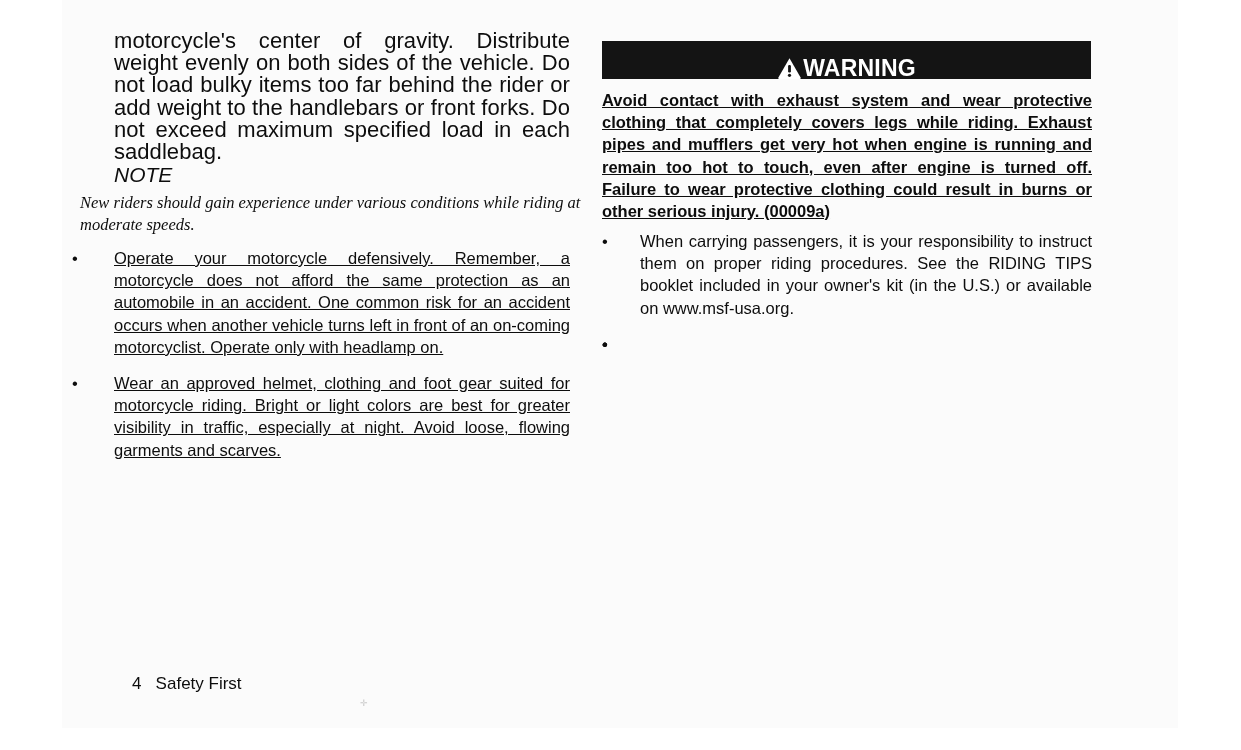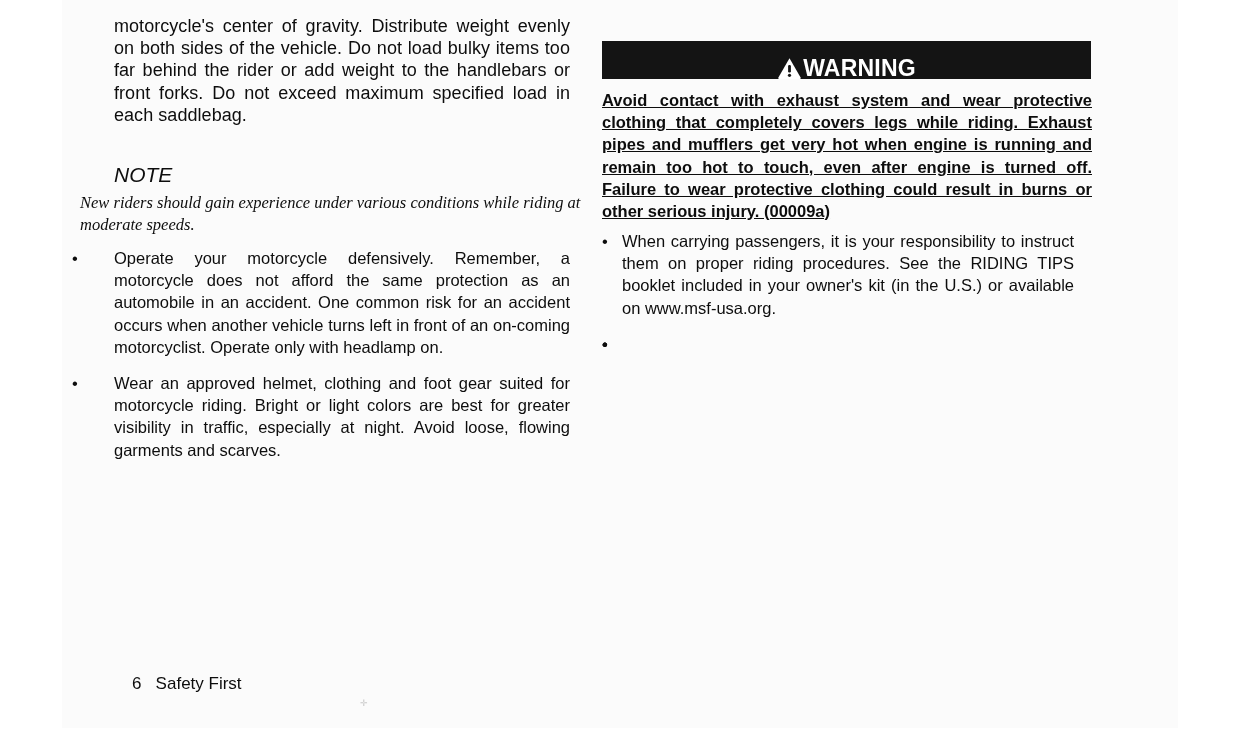--- a/index.html
+++ b/index.html
@@ -44,23 +44,23 @@
     position: absolute;
     top: 0;
   }
   #left-column  { left: 62px;  width: 520px; }
   #right-column { left: 595px; width: 520px; }
 
   
   .body-para {
     position: absolute;
     left: 52px;
-    top: 15px;
+    top: 30px;
     width: 456px;
-    font-size: 18px;
+    font-size: 22px;
     line-height: 22.2px;
     text-align: justify;
     text-justify: inter-word;
     letter-spacing: 0.05px;
   }
 
   .note-heading {
     position: absolute;
     left: 52px;
     top: 164px;
@@ -108,26 +108,27 @@
   }
   .bullet-text { display: block; }
 
   
   #left-bullets .bullet-marker { left: 10px; }
   #left-bullets .bullet-text {
     margin-left: 52px;
     width: 456px;
     text-align: justify;
     text-justify: inter-word;
+    text-decoration: underline;
   }
 
   
   #right-bullets .bullet-marker { left: 7px; }
   #right-bullets .bullet-text {
-    margin-left: 27px;
+    margin-left: 45px;
     width: 452px;
     text-align: justify;
     text-justify: inter-word;
   }
   
 
   
   #warning-banner {
     position: absolute;
     left: 7px;
@@ -236,15 +237,15 @@
       </li>
       <li class="bullet-item">
         <span class="bullet-marker">•</span>
       </li>
       <li class="bullet-item">
         <span class="bullet-marker">•</span>
       </li>
     </ul>
   </div>
 
-  <div id="page-footer">6   Safety First</div>
+  <div id="page-footer">4   Safety First</div>
 
 </div>
 
 </body></html>

